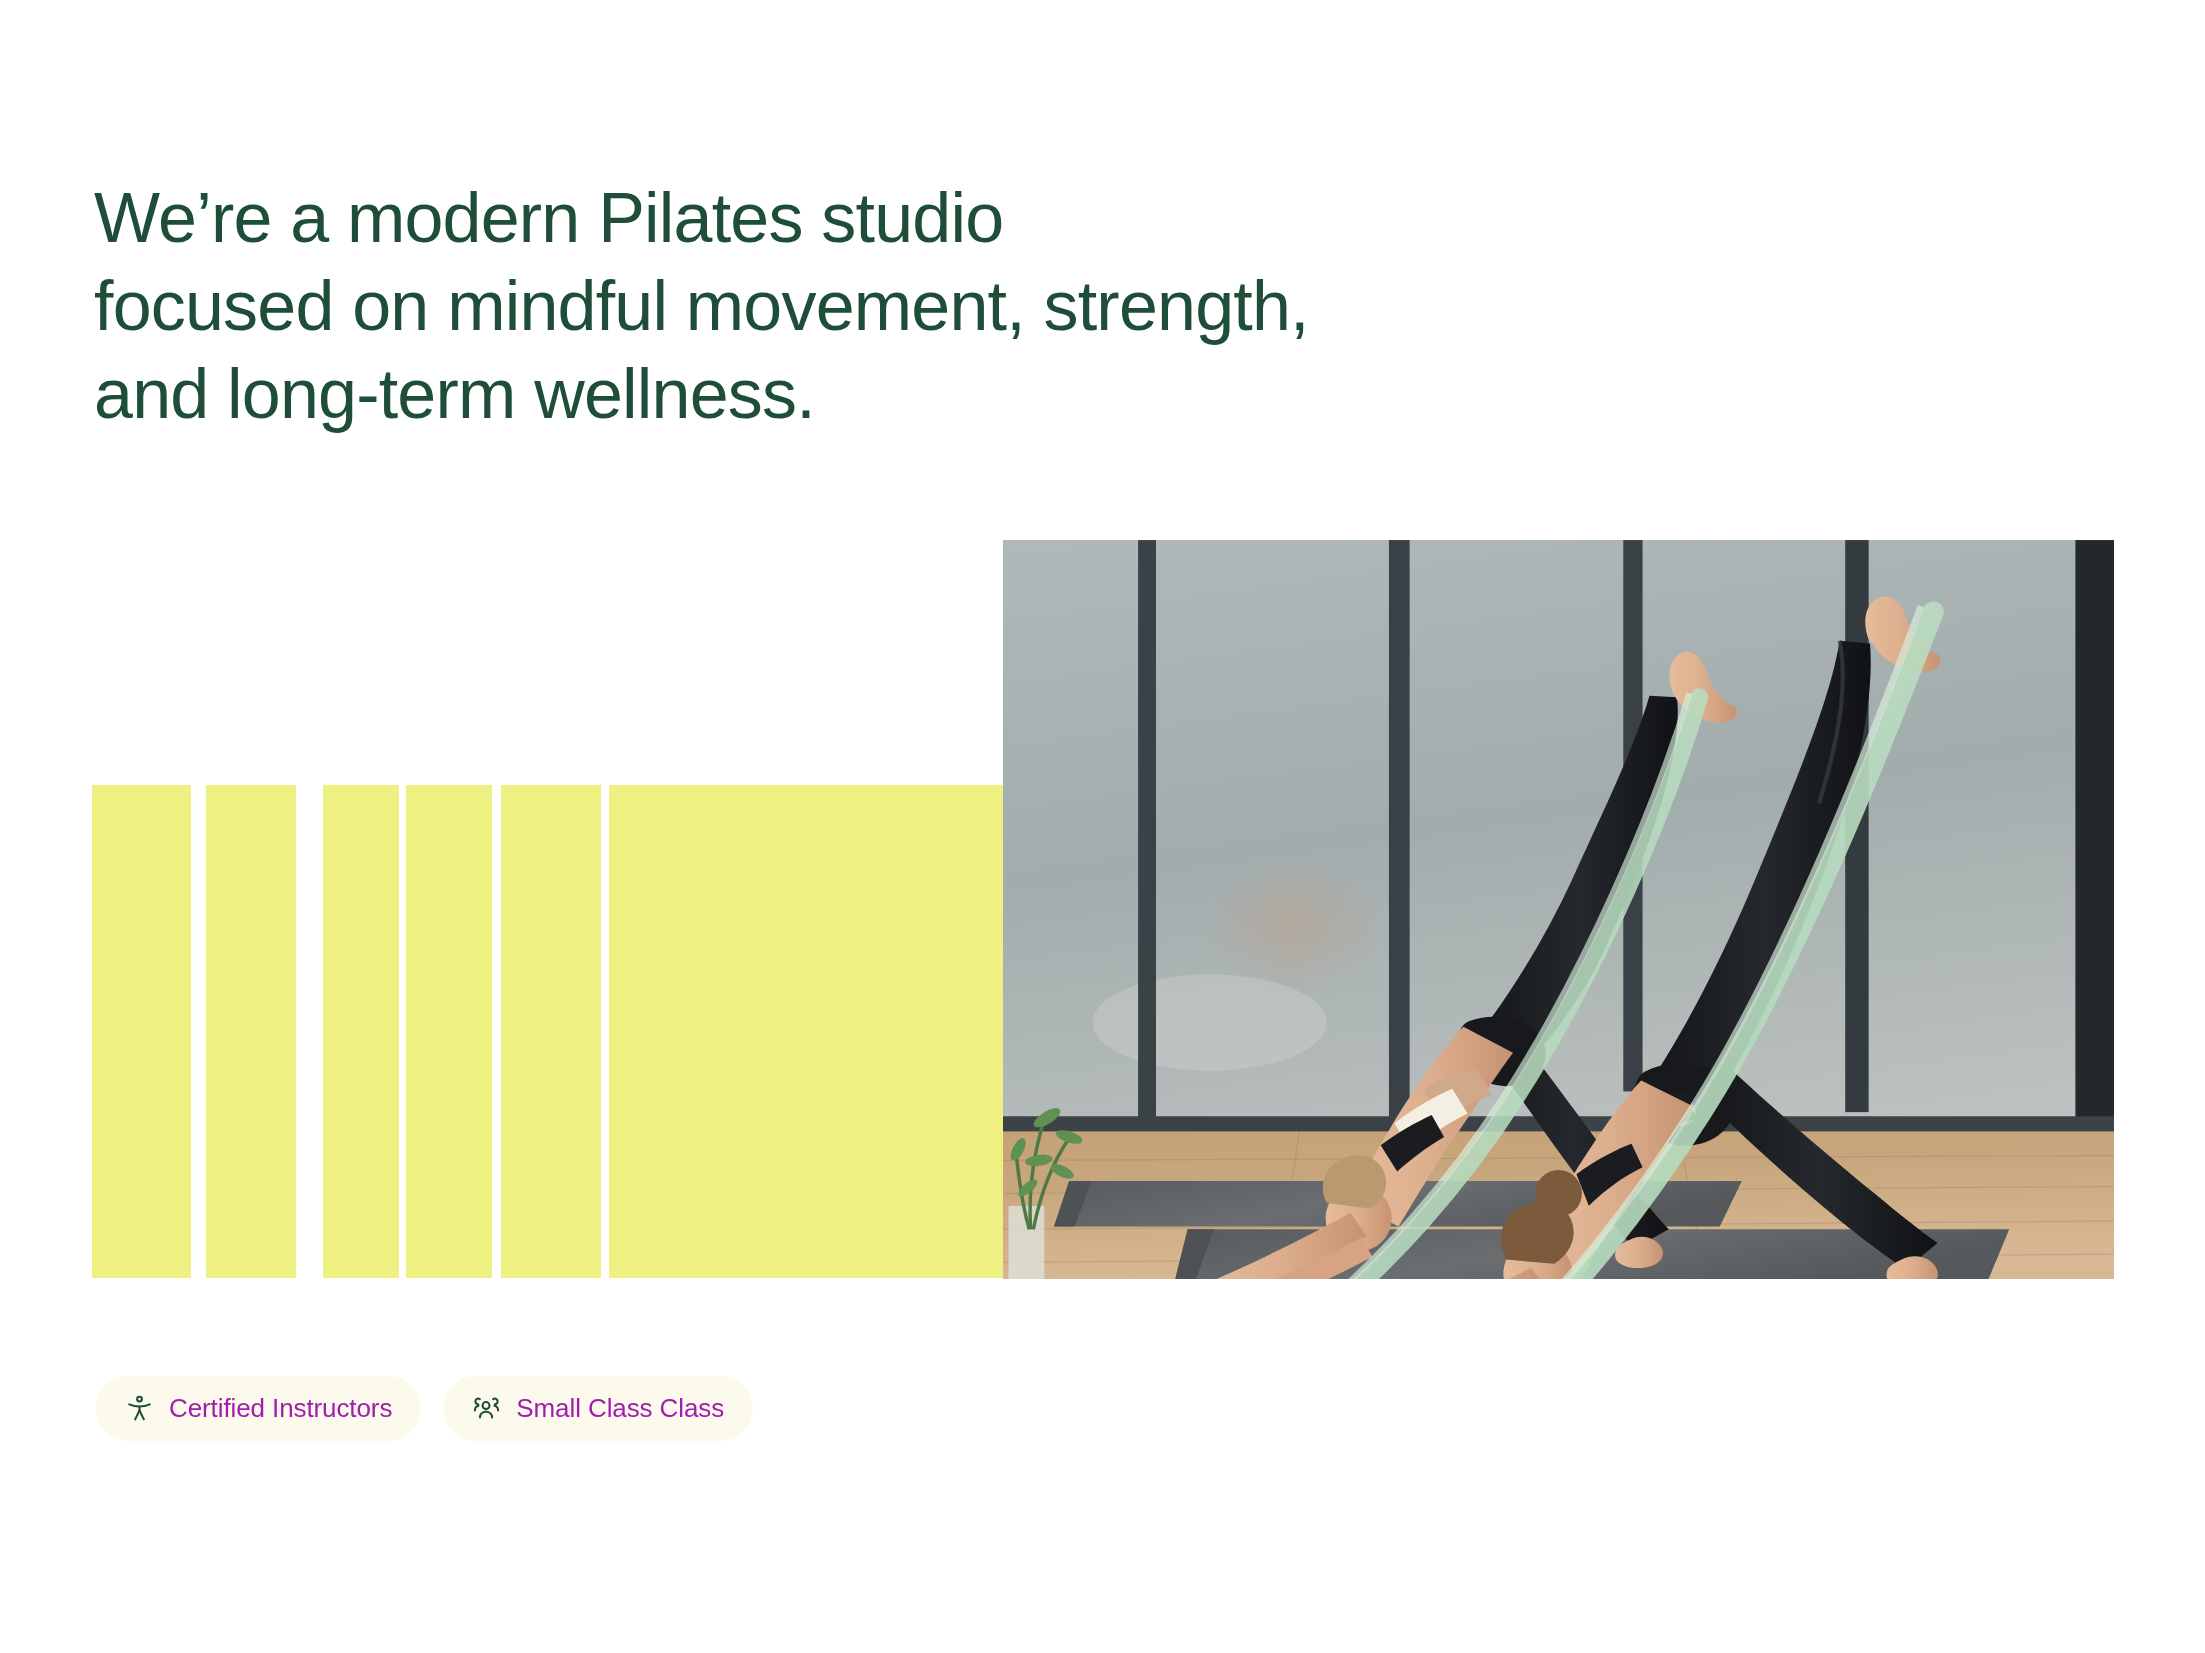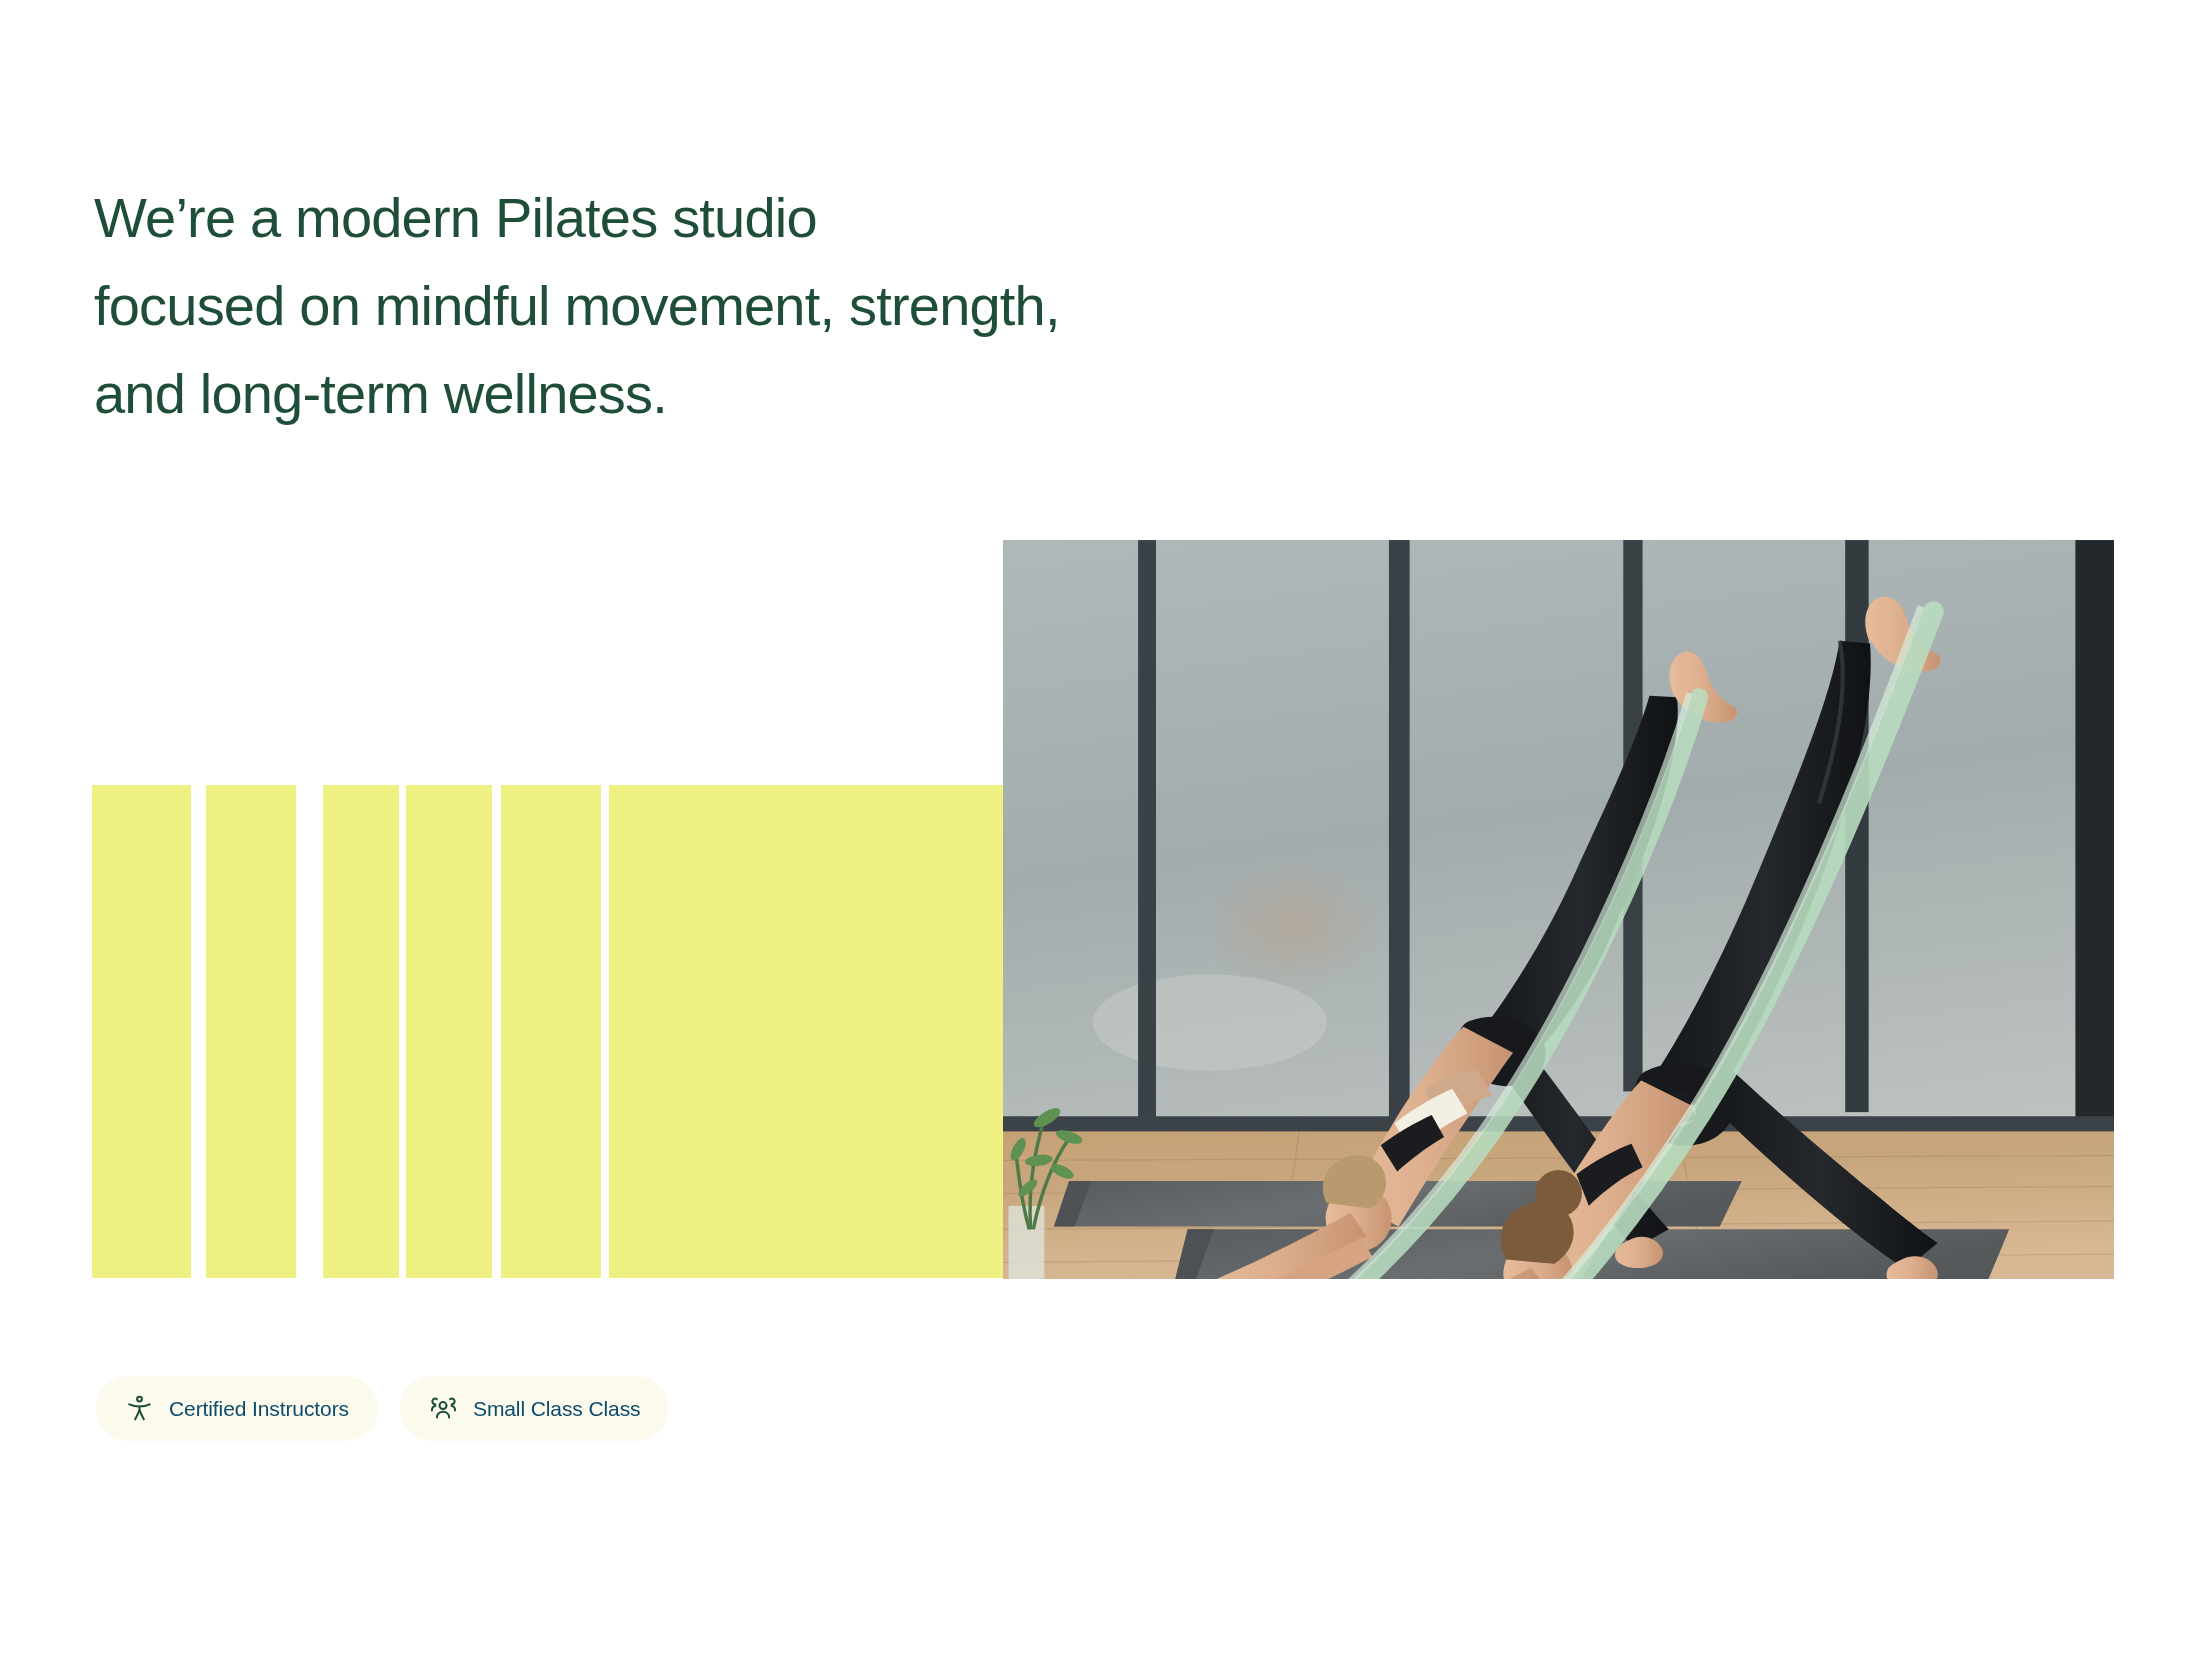--- a/index.html
+++ b/index.html
@@ -11,21 +11,21 @@
     position:relative;
   }
   .stage{position:absolute;left:0;top:0;width:2205px;height:1654px;}
 
   
   .headline{
     position:absolute;
     left:94px;top:174px;
     width:1447px;
     color:#1e4e38;
-    font-size:56px;
+    font-size:70px;
     line-height:88px;
     font-weight:400;
     letter-spacing:-0.8px;
     white-space:pre-line;
   }
 
   
   .bars{
     position:absolute;
     left:92px;top:785px;
@@ -55,22 +55,22 @@
   .pill{
     height:65px;
     border-radius:33px;
     background:#fbfaec;
     display:flex;align-items:center;
     padding:0 29px;
     gap:15px;
     box-sizing:border-box;
   }
   .pill-label{
-    color:#0c4a6e;
-    font-size:21px;
+    color:#a21caf;
+    font-size:26px;
     letter-spacing:-0.1px;
     white-space:nowrap;
   }
   .pill-icon{
     width:29px;height:29px;
     display:block;flex:0 0 auto;
   }
   .pill-icon svg{display:block;width:29px;height:29px;}
 </style>
 </head>

